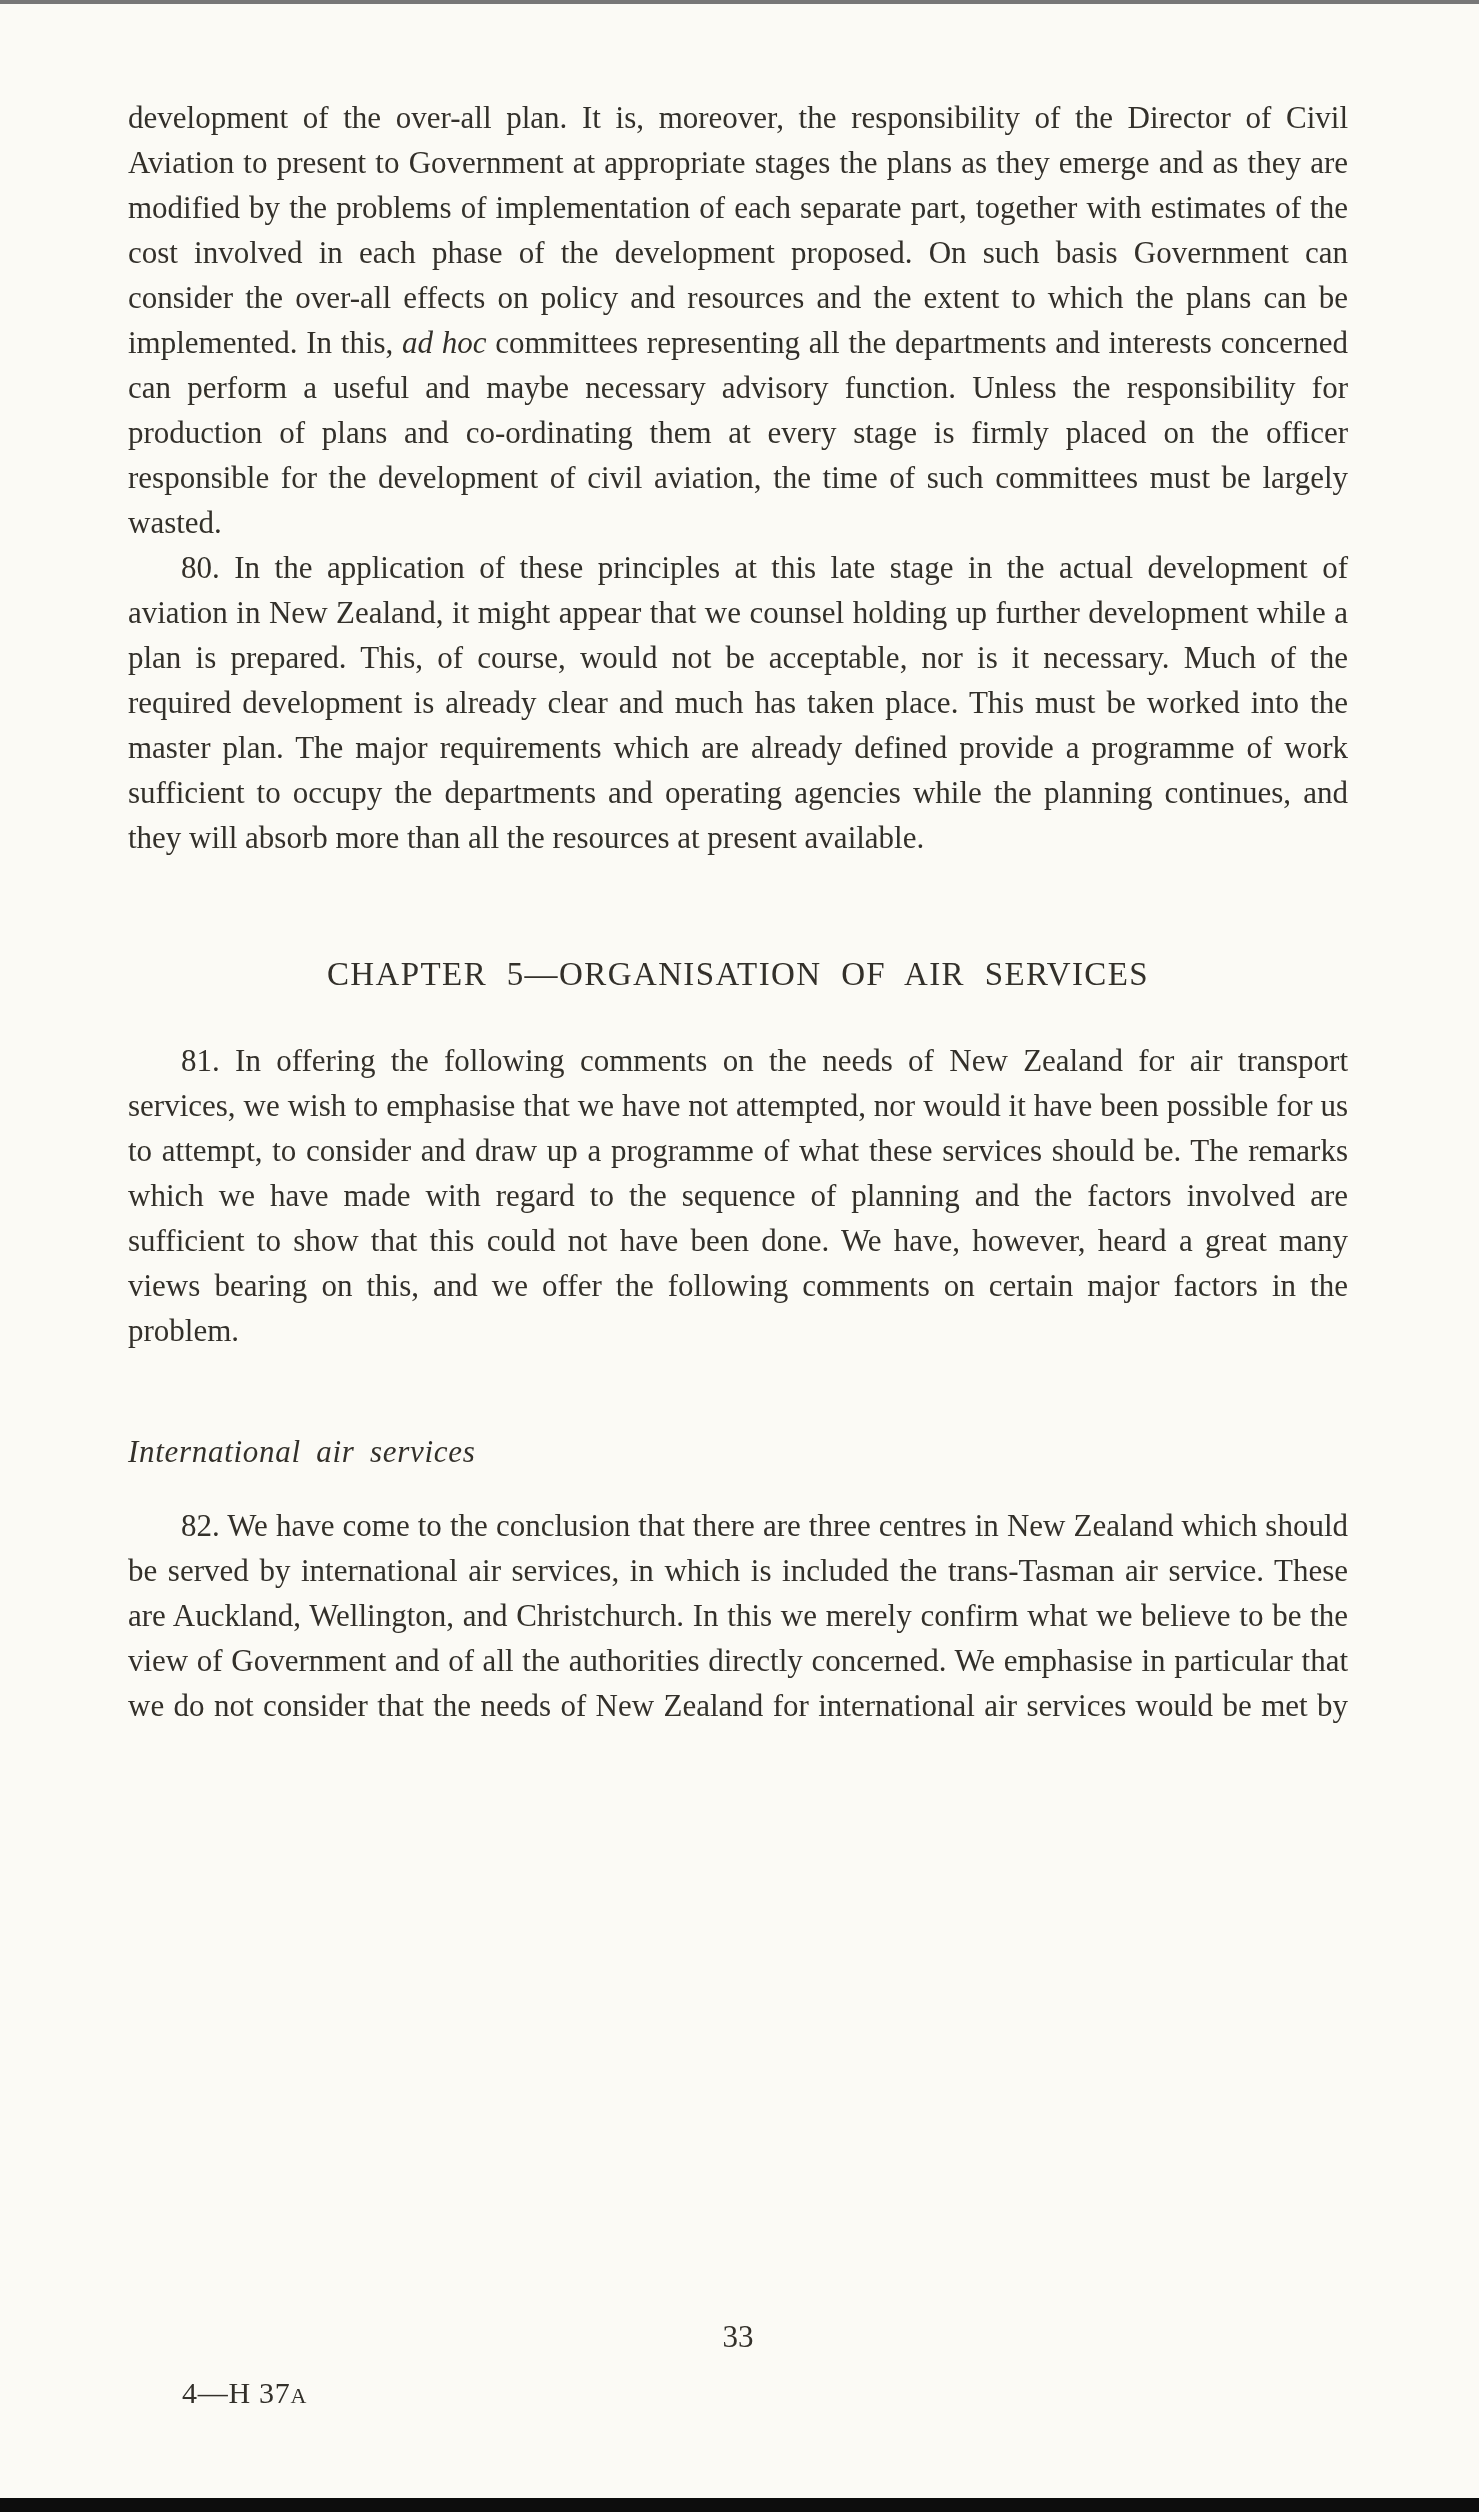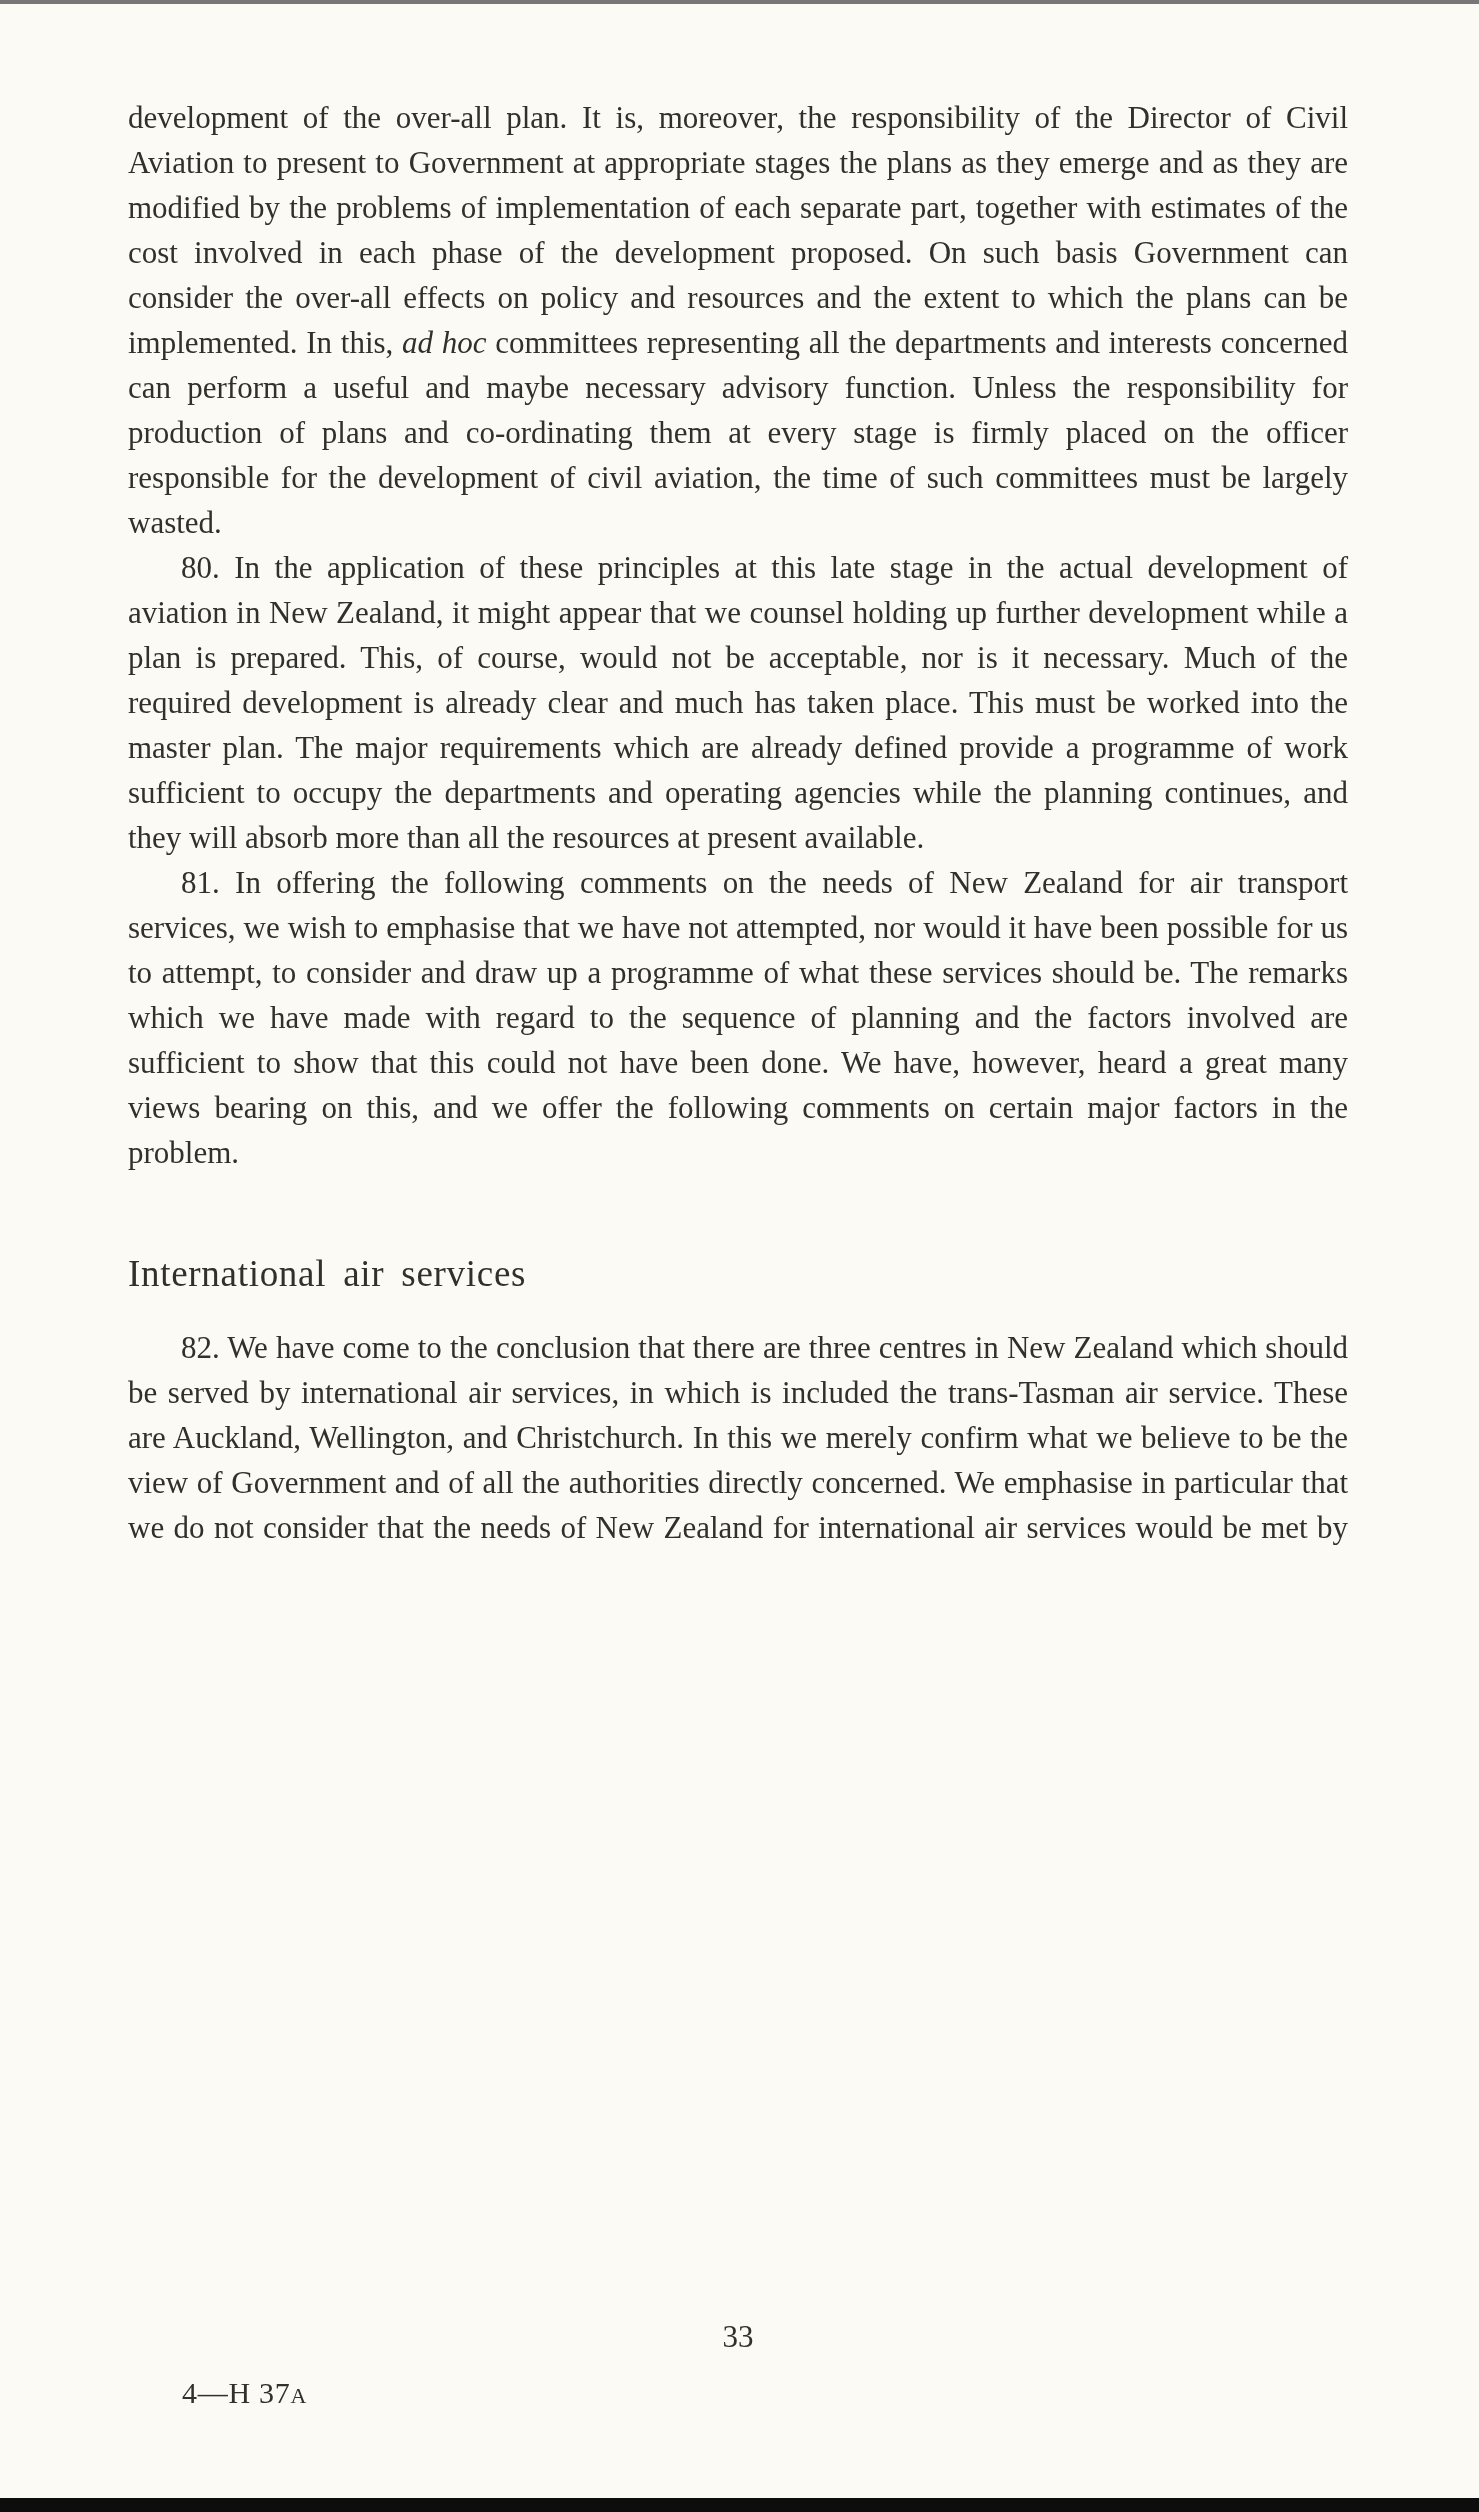--- a/index.html
+++ b/index.html
@@ -37,22 +37,23 @@
     margin: 94px 0 44px 0;
     font-size: 33px;
     font-weight: normal;
     text-align: center;
     letter-spacing: 1.4px;
     word-spacing: 10px;
     line-height: 40px;
   }
   h3.section {
     margin: 80px 0 33px 0;
-    font-size: 37px;
+    font-size: 31px;
     font-weight: normal;
+    font-style: italic;
     letter-spacing: 0.7px;
     word-spacing: 7.1px;
     line-height: 37px;
   }
   .page-number {
     position: absolute;
     top: 2315px;
     left: 128px;
     width: 1220px;
     text-align: center;
@@ -80,20 +81,21 @@
 </head>
 <body>
 
 <div class="page">
   <div class="content">
 
     <p class="body"><span>development of the over-all plan. It is, moreover, the responsibility of the Director of Civil Aviation to present to Government at appropriate stages the plans as they emerge and as they are modified by the problems of implementation of each separate part, together with estimates of the cost involved in each phase of the development proposed. On such basis Government can consider the over-all effects on policy and resources and the extent to which the plans can be implemented. In this, </span><em class="adhoc">ad hoc</em><span> committees representing all the departments and interests concerned can perform a useful and maybe necessary advisory function. Unless the responsibility for production of plans and co-ordinating them at every stage is firmly placed on the officer responsible for the development of civil aviation, the time of such committees must be largely wasted.</span></p>
 
     <p class="body indent">80. In the application of these principles at this late stage in the actual development of aviation in New Zealand, it might appear that we counsel holding up further development while a plan is prepared. This, of course, would not be acceptable, nor is it necessary. Much of the required development is already clear and much has taken place. This must be worked into the master plan. The major requirements which are already defined provide a programme of work sufficient to occupy the departments and operating agencies while the planning continues, and they will absorb more than all the resources at present available.</p>
 
+    <h2 class="chapter">CHAPTER 5—ORGANISATION OF AIR SERVICES</h2>
 
     <p class="body indent">81. In offering the following comments on the needs of New Zealand for air transport services, we wish to emphasise that we have not attempted, nor would it have been possible for us to attempt, to consider and draw up a programme of what these services should be. The remarks which we have made with regard to the sequence of planning and the factors involved are sufficient to show that this could not have been done. We have, however, heard a great many views bearing on this, and we offer the following comments on certain major factors in the problem.</p>
 
     <h3 class="section">International air services</h3>
 
     <p class="body indent continued">82. We have come to the conclusion that there are three centres in New Zealand which should be served by international air services, in which is included the trans-Tasman air service. These are Auckland, Wellington, and Christchurch. In this we merely confirm what we believe to be the view of Government and of all the authorities directly concerned. We emphasise in particular that we do not consider that the needs of New Zealand for international air services would be met by</p>
 
   </div>
 
   <div class="page-number">33</div>

